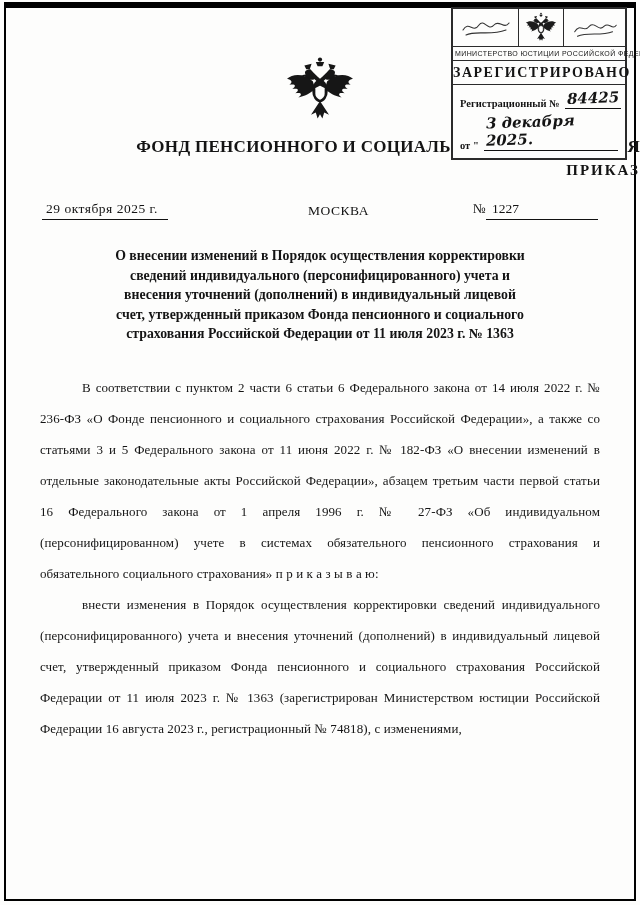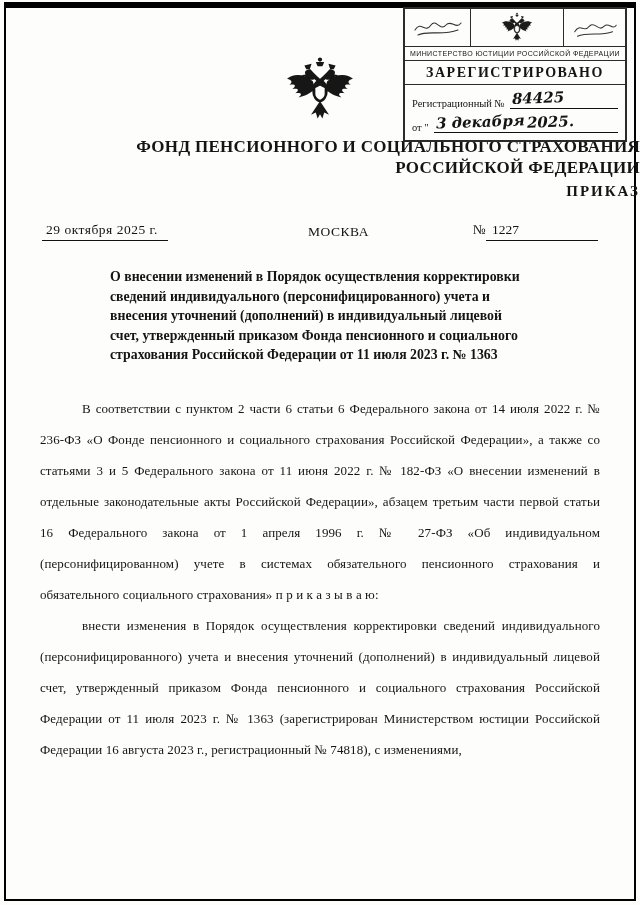--- a/index.html
+++ b/index.html
@@ -19,21 +19,21 @@
     top: 2px; left: 4px; right: 4px; bottom: 4px;
     border: 2px solid #000;
     border-top-width: 6px;
     pointer-events: none;
   }
 
   
   .stamp {
     position: absolute;
     top: 7px; right: 13px;
-    width: 224px;
+    width: 176px;
     background: #fdfdfc;
     border: 2px solid #2b2b2b;
     z-index: 3;
   }
   .stamp-top { display: flex; height: 38px; border-bottom: 1px solid #2b2b2b; }
   .stamp-top .cell { display: flex; align-items: center; justify-content: center; overflow: hidden; }
   .stamp-top .c1 { flex: 0 0 66px; border-right: 1px solid #2b2b2b; }
   .stamp-top .c2 { flex: 1; }
   .stamp-top .c3 { flex: 0 0 62px; border-left: 1px solid #2b2b2b; }
   .stamp-ministry {
@@ -57,21 +57,21 @@
   .stamp-line.last { padding-bottom: 7px; }
   .hand {
     font-style: italic;
     font-weight: bold;
     font-size: 15px;
     font-family: "DejaVu Serif", serif;
     transform: rotate(-2deg);
     display: inline-block;
   }
   .fill-underline { flex: 1; border-bottom: 1.2px solid #111; margin-left: 5px; padding: 0 2px 1px; }
-  .stamp-line .static { white-space: nowrap; }
+  .stamp-line .static { white-space: nowrap; font-weight: bold; }
 
   
   .emblem {
     position: absolute;
     top: 56px; left: 50%;
     transform: translateX(-50%);
     z-index: 2;
   }
 
   
@@ -98,21 +98,21 @@
     font-size: 13.5px;
   }
   .daterow .date { border-bottom: 1.2px solid #111; padding: 0 10px 2px 4px; letter-spacing: 0.5px; }
   .daterow .city { letter-spacing: 0.5px; margin-left: 36px; }
   .daterow .numgrp { display: flex; align-items: baseline; }
   .daterow .numline { border-bottom: 1.2px solid #111; width: 112px; padding: 0 0 2px 6px; }
 
   .subject {
     width: 420px;
     margin: 26px auto 0;
-    text-align: left;
+    text-align: center;
     font-weight: bold;
     font-size: 13.8px;
     line-height: 19.5px;
   }
 
   .body-text { margin: 28px 40px 0; }
   .body-text p {
     text-align: justify;
     font-size: 13px;
     line-height: 31px;
@@ -186,21 +186,20 @@
         <path d="M48,42 C34,29 15,29 5,38 C13,40 15,44 9,48 C19,46 21,50 14,55 C24,53 26,57 19,62 C29,60 31,64 24,69 C36,66 44,62 52,54 Z"></path>
         <path d="M72,42 C86,29 105,29 115,38 C107,40 105,44 111,48 C101,46 99,50 106,55 C96,53 94,57 101,62 C91,60 89,64 96,69 C84,66 76,62 68,54 Z"></path>
         <path d="M60,75 L45,98 L53,94 L56,104 L60,97 L64,104 L67,94 L75,98 Z"></path>
         <path d="M60,48 l9,4.5 v10.5 c0,6.5 -4.5,9.5 -9,11.5 c-4.5,-2 -9,-5 -9,-11.5 v-10.5 Z" fill="#fdfdfc" stroke="#161616" stroke-width="2.5"></path>
       </g>
     </svg>
   </div>
 
   <div class="content">
     <div class="org">ФОНД ПЕНСИОННОГО И СОЦИАЛЬНОГО СТРАХОВАНИЯ</div>
-    <div class="org">РОССИЙСКОЙ ФЕДЕРАЦИИ</div>
 
     <div class="doctype">ПРИКАЗ</div>
 
     <div class="daterow">
       <span class="date">29 октября 2025 г.</span>
       <span class="city">МОСКВА</span>
       <span class="numgrp">
         <span>№</span>
         <span class="numline">1227</span>
       </span>

